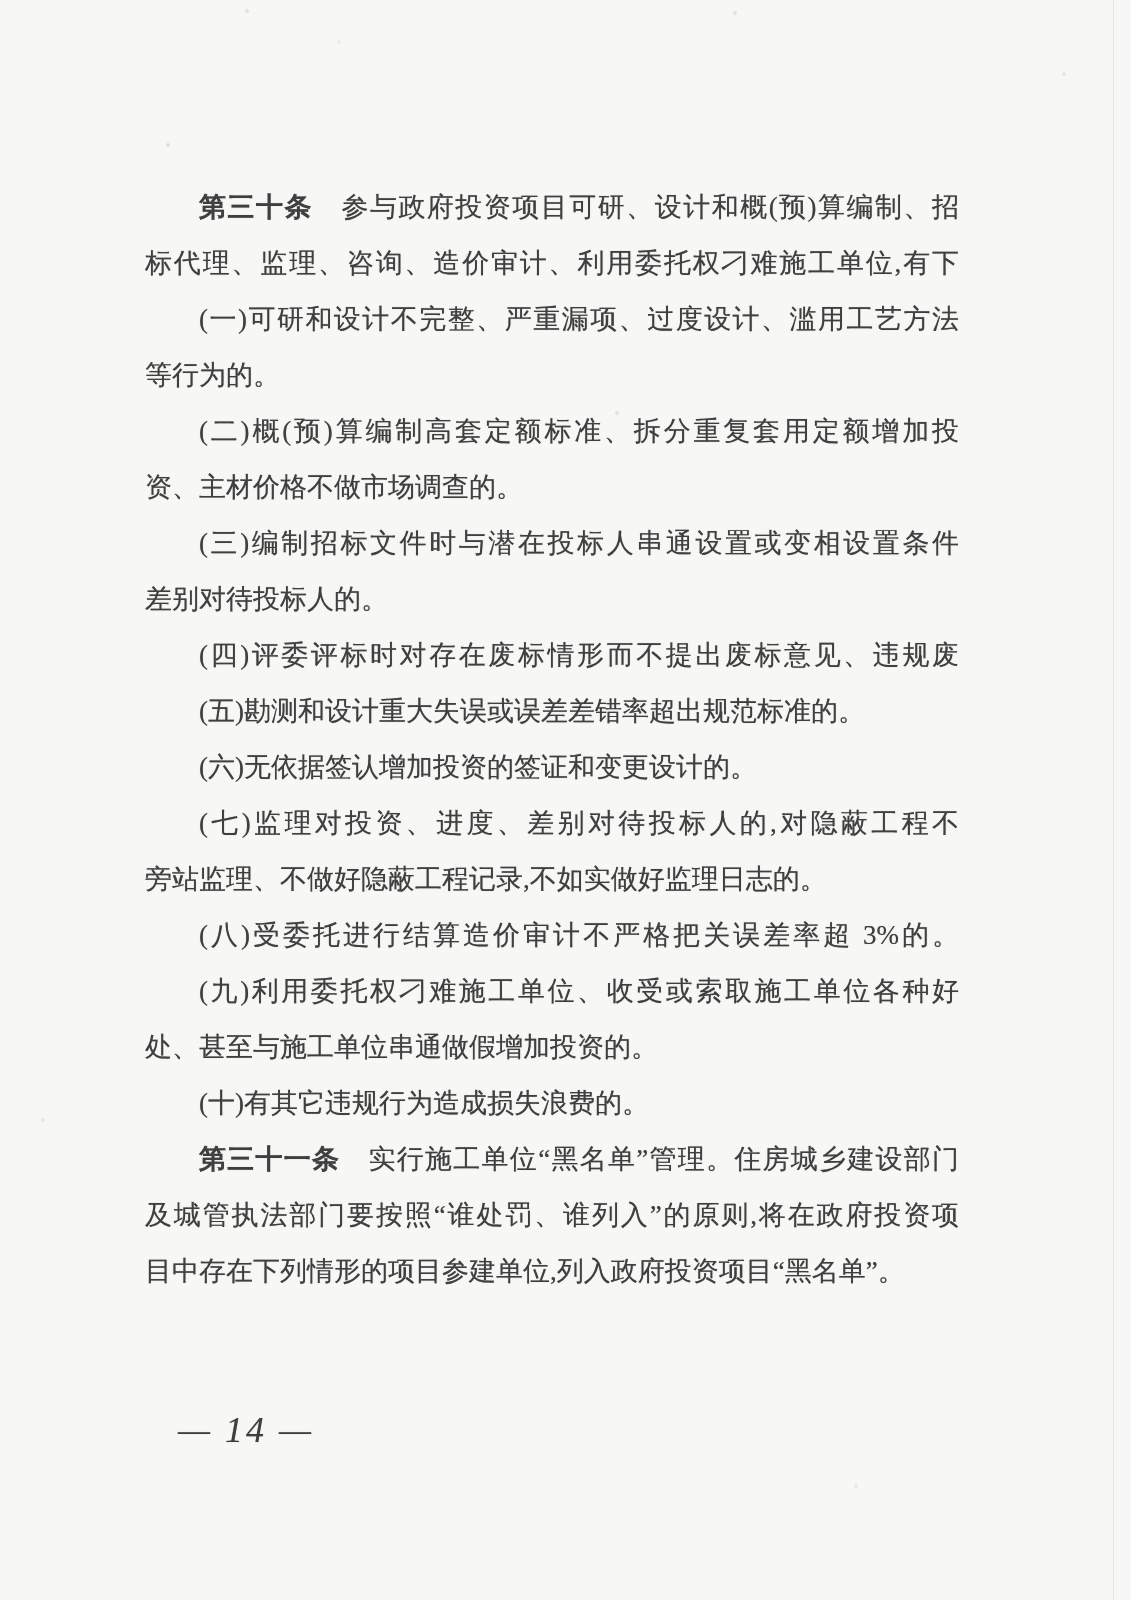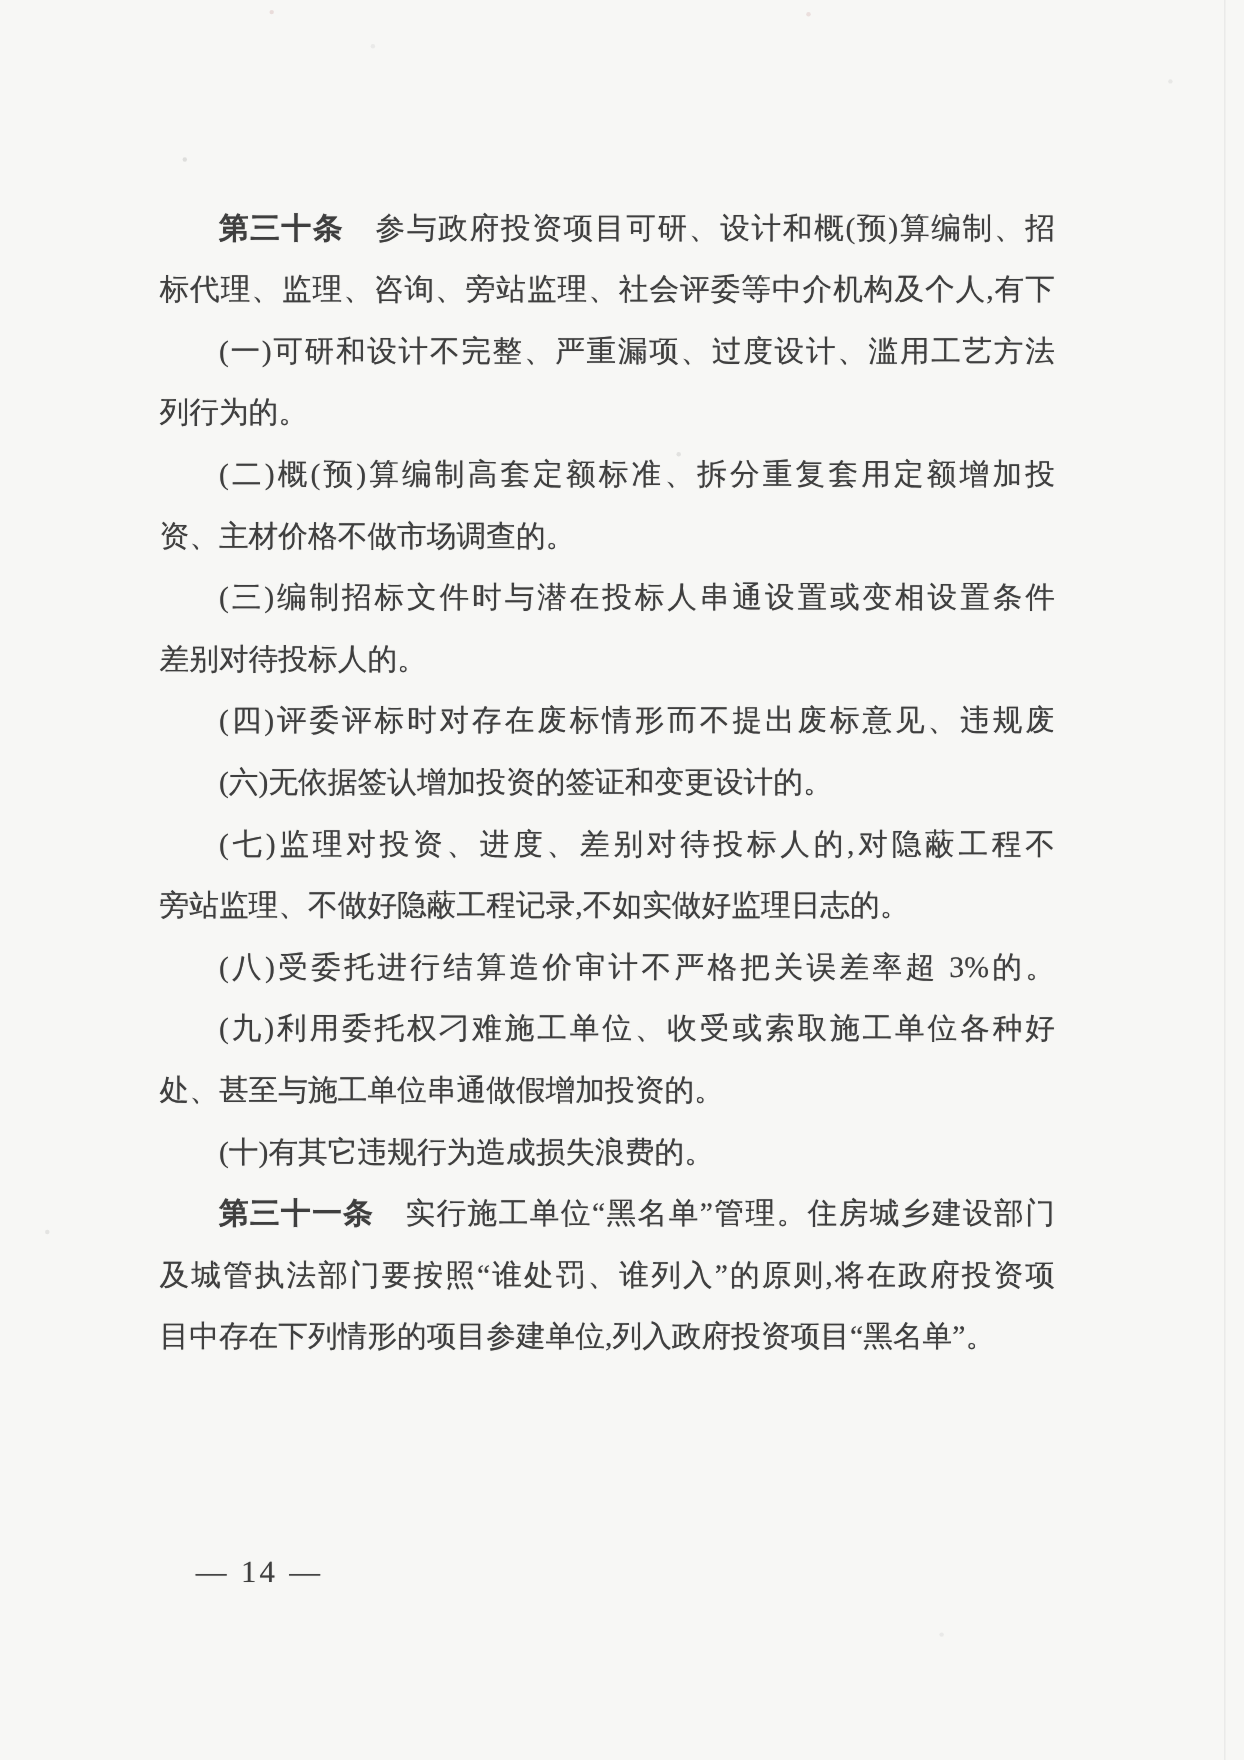--- a/index.html
+++ b/index.html
@@ -37,23 +37,24 @@
     overflow: hidden;
   }
   .seg-bold { font-weight: 700; }
   
   .footer {
     position: absolute;
     left: 178px;
     top: 1408px;
     height: 44px;
     line-height: 44px;
-    font-size: 28px;
+    font-size: 36px;
     letter-spacing: 3px;
     text-shadow: 0 0 0.7px rgba(55,55,55,0.5);
+    font-style: italic;
   }
   
   .page-edge {
     position: absolute;
     left: 1113px;
     top: 0;
     width: 1px;
     height: 1600px;
     background: rgba(130,130,130,0.14);
   }
@@ -79,28 +80,29 @@
 </style>
 </head>
 <body style="background: rgb(247, 247, 245);">
 
 <div class="page">
   <div class="scan-noise"></div>
   <div class="page-edge"></div>
 
   <div class="doc" style="color: rgb(63, 63, 63);">
       <div class="line indent fill"><span class="seg-bold">第三十条</span><span>　参与政府投资项目可研、设计和概(预)算编制、招</span></div>
-      <div class="line fill"><span>标代理、监理、咨询、旁站监理、社会评委等中介机构及个人,有下</span></div>
+      <div class="line fill"><span>标代理、监理、咨询、造价审计、利用委托权刁难施工单位,有下</span></div>
       <div class="line indent fill"><span>(一)可研和设计不完整、严重漏项、过度设计、滥用工艺方法</span></div>
-      <div class="line"><span>列行为的。</span></div>
+      <div class="line"><span>等行为的。</span></div>
       <div class="line indent fill"><span>(二)概(预)算编制高套定额标准、拆分重复套用定额增加投</span></div>
       <div class="line"><span>资、主材价格不做市场调查的。</span></div>
       <div class="line indent fill"><span>(三)编制招标文件时与潜在投标人串通设置或变相设置条件</span></div>
       <div class="line"><span>差别对待投标人的。</span></div>
       <div class="line indent fill"><span>(四)评委评标时对存在废标情形而不提出废标意见、违规废</span></div>
+      <div class="line indent"><span>(五)勘测和设计重大失误或误差差错率超出规范标准的。</span></div>
       <div class="line indent"><span>(六)无依据签认增加投资的签证和变更设计的。</span></div>
       <div class="line indent fill"><span>(七)监理对投资、进度、差别对待投标人的,对隐蔽工程不</span></div>
       <div class="line"><span>旁站监理、不做好隐蔽工程记录,不如实做好监理日志的。</span></div>
       <div class="line indent fill"><span>(八)受委托进行结算造价审计不严格把关误差率超 3%的。</span></div>
       <div class="line indent fill"><span>(九)利用委托权刁难施工单位、收受或索取施工单位各种好</span></div>
       <div class="line"><span>处、甚至与施工单位串通做假增加投资的。</span></div>
       <div class="line indent"><span>(十)有其它违规行为造成损失浪费的。</span></div>
       <div class="line indent fill"><span class="seg-bold">第三十一条</span><span>　实行施工单位“黑名单”管理。住房城乡建设部门</span></div>
       <div class="line fill"><span>及城管执法部门要按照“谁处罚、谁列入”的原则,将在政府投资项</span></div>
       <div class="line"><span>目中存在下列情形的项目参建单位,列入政府投资项目“黑名单”。</span></div>

